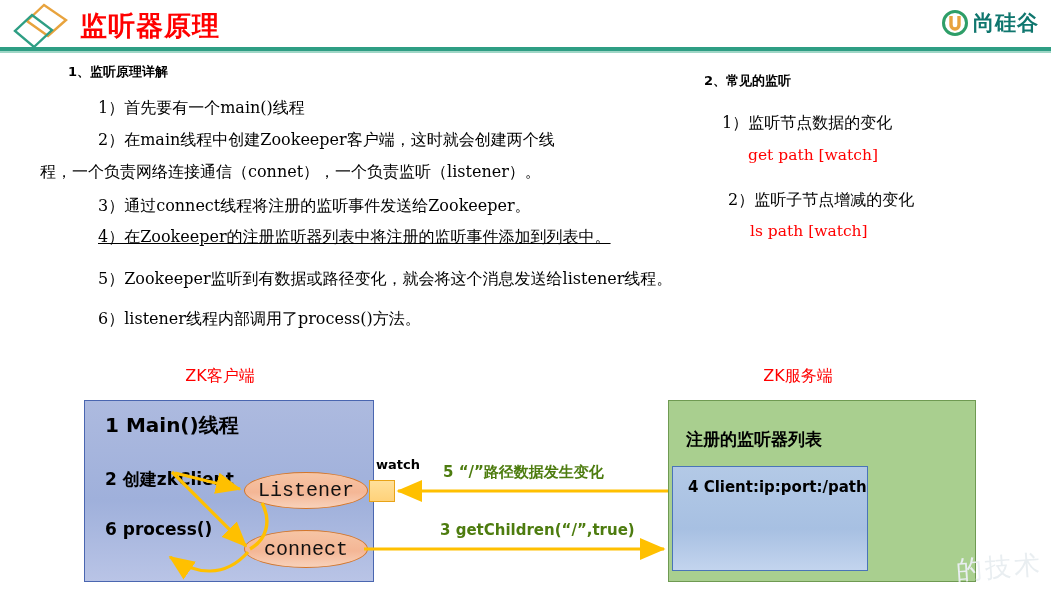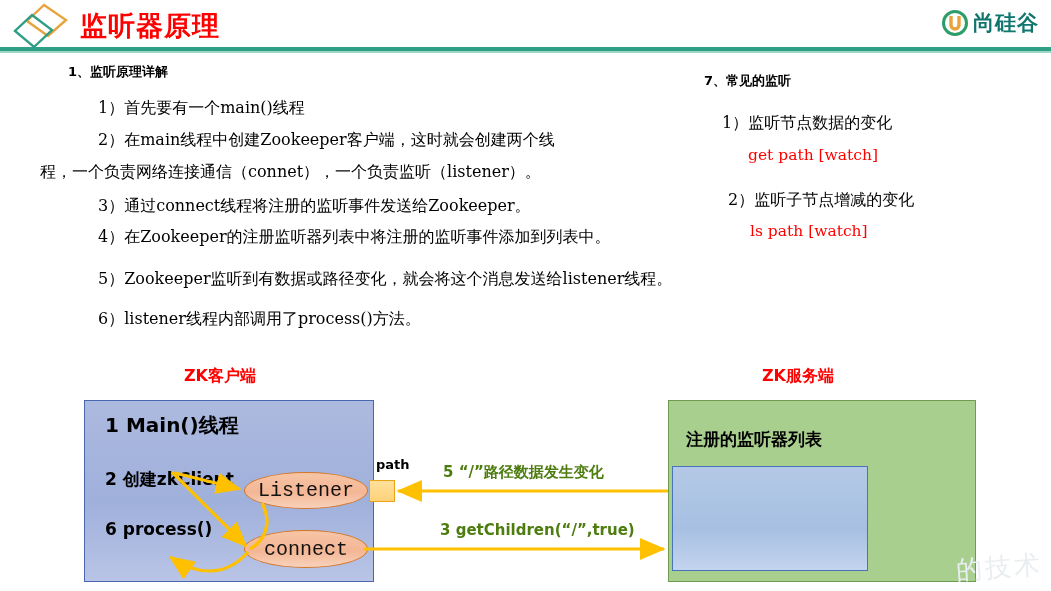--- a/index.html
+++ b/index.html
@@ -42,21 +42,21 @@
   .txt{position:absolute;color:#000000;white-space:nowrap;
        font-family:"DejaVu Serif","Liberation Serif",serif;}
   .h2{font-weight:bold;font-size:13px;
       font-family:"DejaVu Sans","Liberation Sans",sans-serif;}
   .li{font-size:16px;}
   .code{color:#FF0000;font-size:15.5px;
         font-family:"DejaVu Serif","Liberation Serif",serif;}
 
   
   .cap{
-    position:absolute;color:#FF0000;font-weight:bold;font-size:16px;
+    position:absolute;color:#FF0000;font-weight:normal;font-size:16px;
     font-family:"DejaVu Sans","Liberation Sans",sans-serif;white-space:nowrap;
   }
   .client-box{
     position:absolute;left:84px;top:400px;width:288px;height:180px;
     background:linear-gradient(180deg,#adbadf 0%,#9fb0db 55%,#b9c4e6 100%);
     border:1px solid #4a66b0;
   }
   .server-box{
     position:absolute;left:668px;top:400px;width:306px;height:180px;
     background:#a9cf8f;border:1px solid #6f9a52;
@@ -128,27 +128,27 @@
   <div class="txt h2" style="left:68px;top:63px;">1、监听原理详解</div>
 
   <div class="txt li" style="left:98px;top:98px;">1）首先要有一个main()线程</div>
 
   <div class="txt li" style="left:98px;top:130px;">2）在main线程中创建Zookeeper客户端，这时就会创建两个线</div>
 
   <div class="txt li" style="left:40px;top:162px;">程，一个负责网络连接通信（connet），一个负责监听（listener）。</div>
 
   <div class="txt li" style="left:98px;top:196px;">3）通过connect线程将注册的监听事件发送给Zookeeper。</div>
 
-  <div class="txt li" style="left:98px;top:227px;">4）在Zookeeper的注册监听器列表中将注册的监听事件添加到列表中。</div>
+  <div class="txt li" style="left:98px;top:227px;text-decoration:underline;">4）在Zookeeper的注册监听器列表中将注册的监听事件添加到列表中。</div>
 
   <div class="txt li" style="left:98px;top:269px;">5）Zookeeper监听到有数据或路径变化，就会将这个消息发送给listener线程。</div>
 
   <div class="txt li" style="left:98px;top:309px;">6）listener线程内部调用了process()方法。</div>
 
-  <div class="txt h2" style="left:704px;top:72px;">7、常见的监听</div>
+  <div class="txt h2" style="left:704px;top:72px;">2、常见的监听</div>
 
   <div class="txt li" style="left:722px;top:113px;">1）监听节点数据的变化</div>
 
   <div class="txt code" style="left:748px;top:146px;">get path [watch]</div>
 
   <div class="txt li" style="left:728px;top:190px;">2）监听子节点增减的变化</div>
 
   <div class="txt code" style="left:750px;top:222px;">ls path [watch]</div>
 
   <div class="cap" style="left:170px;top:366px;width:100px;text-align:center;">ZK客户端</div>
@@ -161,32 +161,33 @@
 
   <div class="box-label" style="left:105px;top:450px;font-size:17px;margin-top:18px;">2 创建zkClient</div>
 
   <div class="box-label" style="left:105px;top:519px;font-size:17px;">6 process()</div>
 
   <div class="ellipse" style="left:244px;top:472px;width:122px;height:35px;">Listener</div>
 
   <div class="ellipse" style="left:244px;top:530px;width:122px;height:36px;">connect</div>
 
   <div class="port-sq"></div>
-  <div class="port-lbl">path</div>
+  <div class="port-lbl">watch</div>
 
   <div class="arrow-lbl" style="left:443px;top:463px;">5 “/”路径数据发生变化</div>
 
   <div class="arrow-lbl" style="left:440px;top:521px;">3 getChildren(“/”,true)</div>
 
   <div class="server-box"></div>
 
   <div class="box-label" style="left:686px;top:428px;font-size:17px;">注册的监听器列表</div>
 
   <div class="inner-box"></div>
 
+  <div class="box-label" style="left:688px;top:478px;font-size:15px;">4 Client:ip:port:/path</div>
 
   <svg class="ov">
     <defs>
       <marker id="ah" markerWidth="9" markerHeight="9" refX="7.5" refY="3.4" orient="auto" markerUnits="strokeWidth">
         <path d="M0,0 L8,3.4 L0,6.8 z" fill="#FFC000"></path>
       </marker>
     </defs>
 
     <line x1="175" y1="473" x2="240" y2="489" stroke="#FFC000" stroke-width="3.2" marker-end="url(#ah)"></line>
 

